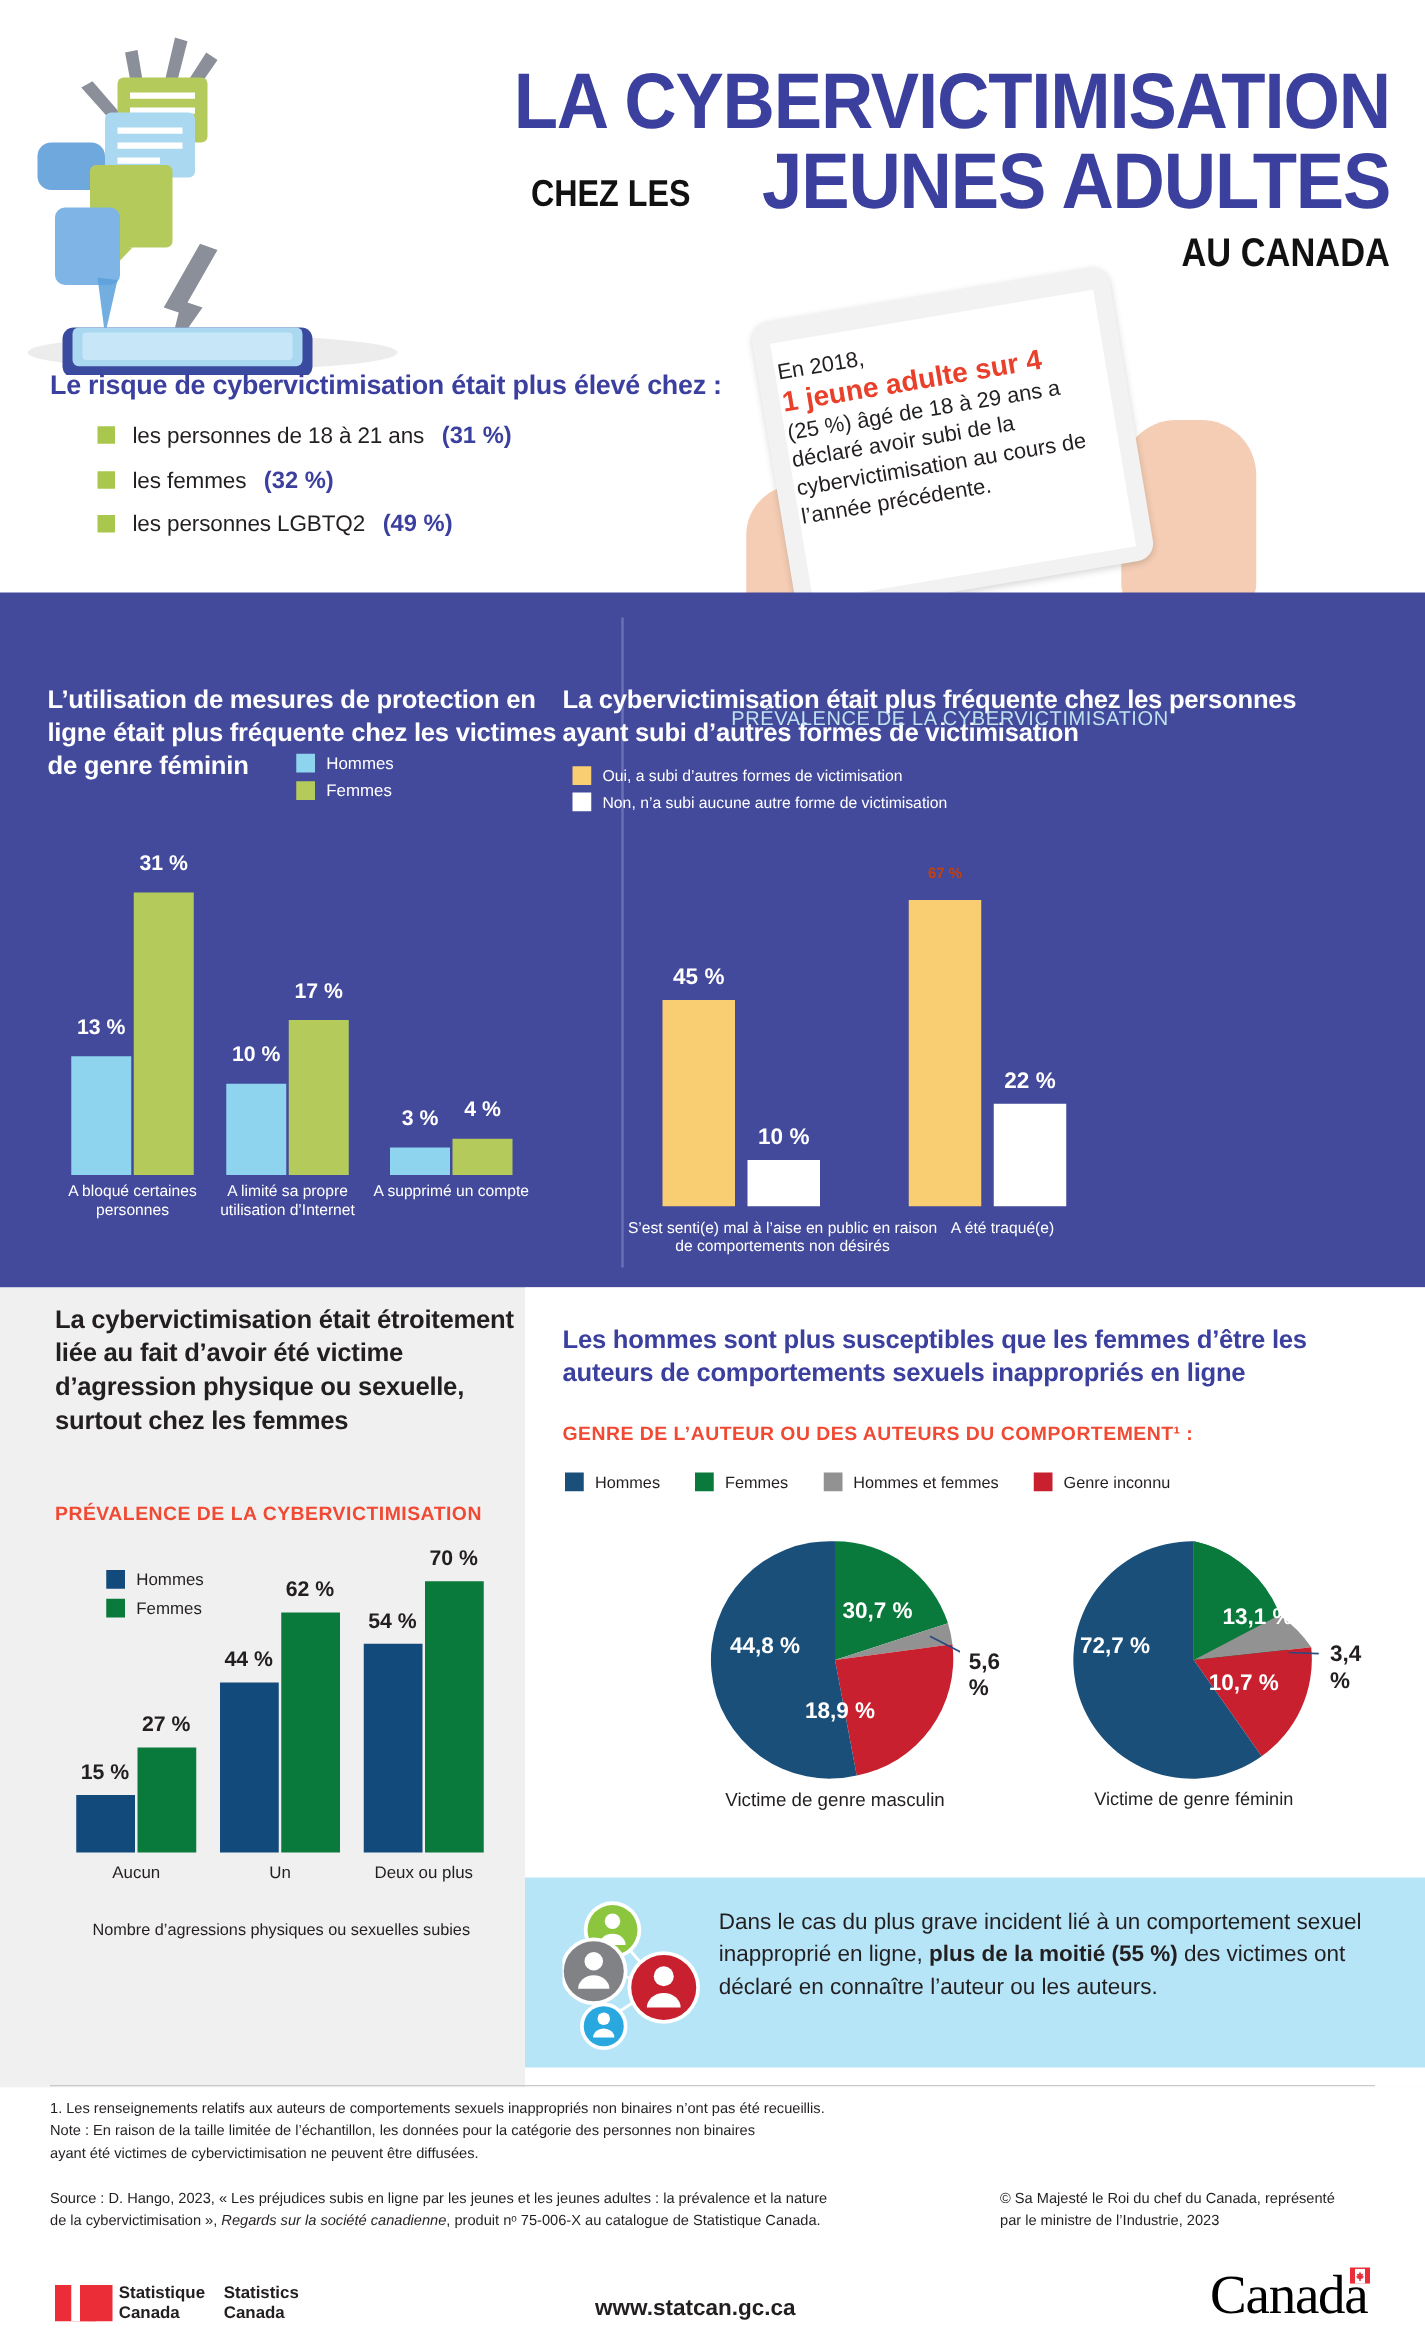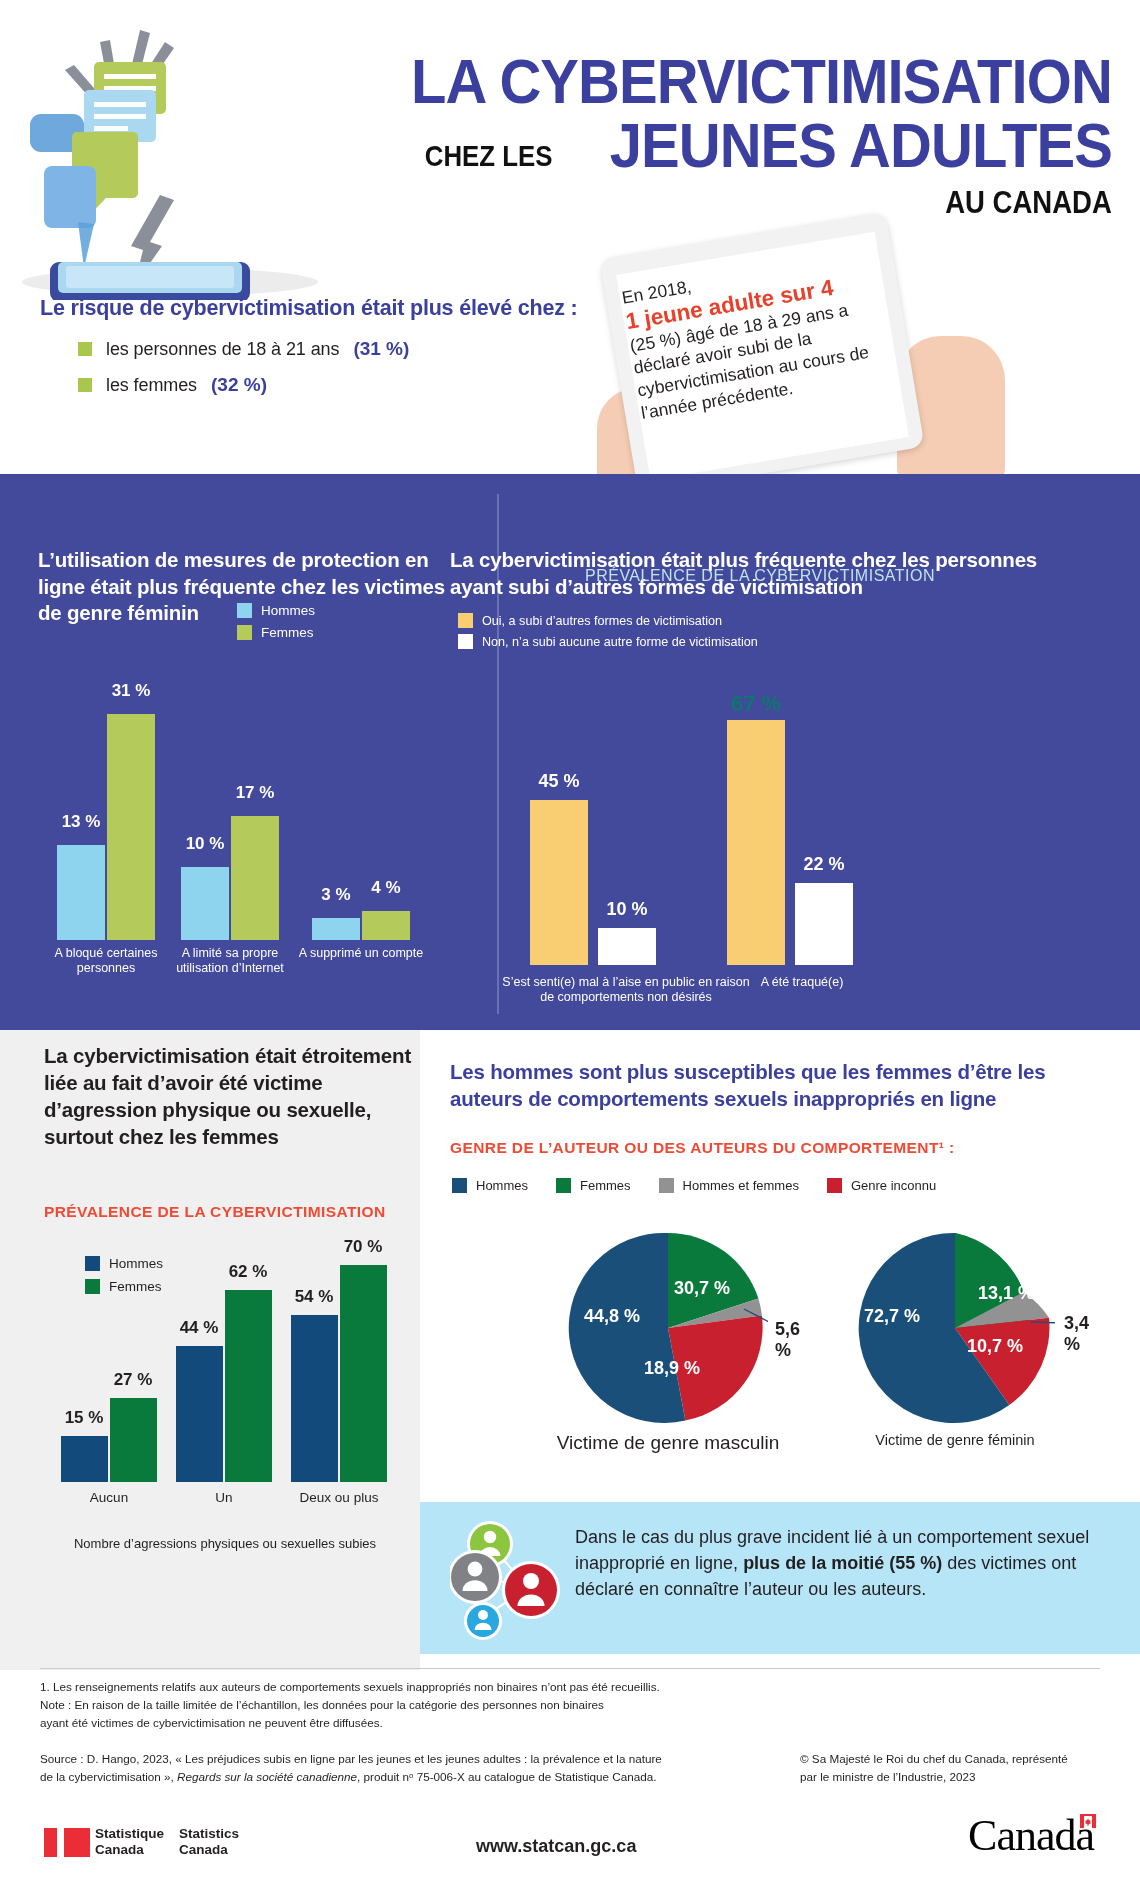--- a/index.html
+++ b/index.html
@@ -179,20 +179,25 @@
       <div class="risk-item">
         <span class="risk-bullet"></span>
         <span class="risk-text">les personnes de 18 à 21 ans</span>
         <span class="risk-pct">(31 %)</span>
       </div>
       <div class="risk-item">
         <span class="risk-bullet"></span>
         <span class="risk-text">les femmes</span>
         <span class="risk-pct">(32 %)</span>
       </div>
+      <div class="risk-item">
+        <span class="risk-bullet"></span>
+        <span class="risk-text">les personnes LGBTQ2</span>
+        <span class="risk-pct">(49 %)</span>
+      </div>
     </div>
 
     <div class="tablet-wrap">
       <div class="hand" style="left:22px;top:160px;width:110px;height:118px;border-radius:40px 40px 18px 18px;background:#f5cdb4;"></div>
       <div class="hand" style="left:322px;top:108px;width:108px;height:150px;border-radius:44px 44px 18px 18px;background:#f5cdb4;"></div>
       <div class="tab-body">
         <div class="tab-screen"></div>
       </div>
       <div class="tab-text">
         <span>En 2018,</span>
@@ -254,21 +259,21 @@
     </div>
   </div>
 
   <div class="bars" style="left:470px;top:640px;width:670px;height:325px;">
     <div class="bar-col" style="left:60px;width:58px;height:165px;background:#f9ce72;"></div>
     <div class="bar-val" style="left:44px;top:131px;color:#fff;font-size:18px;">45 %</div>
     <div class="bar-col" style="left:128px;width:58px;height:37px;background:#ffffff;"></div>
     <div class="bar-val" style="left:112px;top:259px;color:#fff;font-size:18px;">10 %</div>
 
     <div class="bar-col" style="left:257px;width:58px;height:245px;background:#f9ce72;"></div>
-    <div class="bar-val" style="left:241px;top:51px;color:#0f766e;font-size:22px;">67 %</div>
+    <div class="bar-val" style="left:241px;top:51px;color:#c2410c;font-size:12px;">67 %</div>
     <div class="bar-col" style="left:325px;width:58px;height:82px;background:#ffffff;"></div>
     <div class="bar-val" style="left:309px;top:214px;color:#fff;font-size:18px;">22 %</div>
   </div>
 
   <div class="ax-lbl" style="left:498px;top:975px;width:256px;color:#fff;">S’est senti(e) mal à l’aise en public en raison de comportements non désirés</div>
   <div class="ax-lbl" style="left:712px;top:975px;width:180px;color:#fff;">A été traqué(e)</div>
 
   <div class="light"></div>
   <div class="lt-right"></div>
 
@@ -336,21 +341,21 @@
       <path d="M100,100 L100,5 A95,95 0 0,1 190.4,70.6 Z" fill="#0a7a3c"></path>
       <path d="M100,100 L190.4,70.6 A95,95 0 0,1 193.9,87.4 Z" fill="#929292"></path>
       <path d="M100,100 L193.9,87.4 A95,95 0 0,1 117.4,192.4 Z" fill="#c8202e"></path>
       <path d="M100,100 L117.4,192.4 A95,95 0 1,1 100,5 Z" fill="#1a4f7a"></path>
       <line x1="176" y1="81" x2="205" y2="96" stroke="#2b4a7e" stroke-width="1.4"></line>
     </svg>
     <div style="position:absolute;left:16px;top:78px;color:#fff;font-weight:bold;font-size:18px;">44,8 %</div>
     <div style="position:absolute;left:106px;top:50px;color:#fff;font-weight:bold;font-size:18px;">30,7 %</div>
     <div style="position:absolute;left:207px;top:91px;color:#231f20;font-weight:bold;font-size:18px;">5,6 %</div>
     <div style="position:absolute;left:76px;top:130px;color:#fff;font-weight:bold;font-size:18px;">18,9 %</div>
-    <div style="position:absolute;left:-30px;top:204px;width:260px;text-align:center;font-size:19px;color:#231f20;">Victime de genre masculin</div>
+    <div style="position:absolute;left:-30px;top:204px;width:260px;text-align:center;font-size:15px;color:#231f20;">Victime de genre masculin</div>
   </div>
 
   <div style="position:absolute;left:855px;top:1228px;">
     <svg width="200" height="200" viewBox="0 0 200 200">
 
       <path d="M100,100 L100,5 A95,95 0 0,1 169.6,130.3 Z" fill="#0a7a3c" transform="rotate(0 100 100)"></path>
       <path d="M100,100 L100,5 A95,95 0 0,1 168.5,64.1 Z" fill="#0a7a3c"></path>
       <path d="M100,100 L168.5,64.1 A95,95 0 0,1 194.0,89.8 Z" fill="#929292"></path>
       <path d="M100,100 L194.0,89.8 A95,95 0 0,1 154.3,177.0 Z" fill="#c8202e"></path>
       <path d="M100,100 L154.3,177.0 A95,95 0 1,1 100,5 Z" fill="#1a4f7a"></path>

